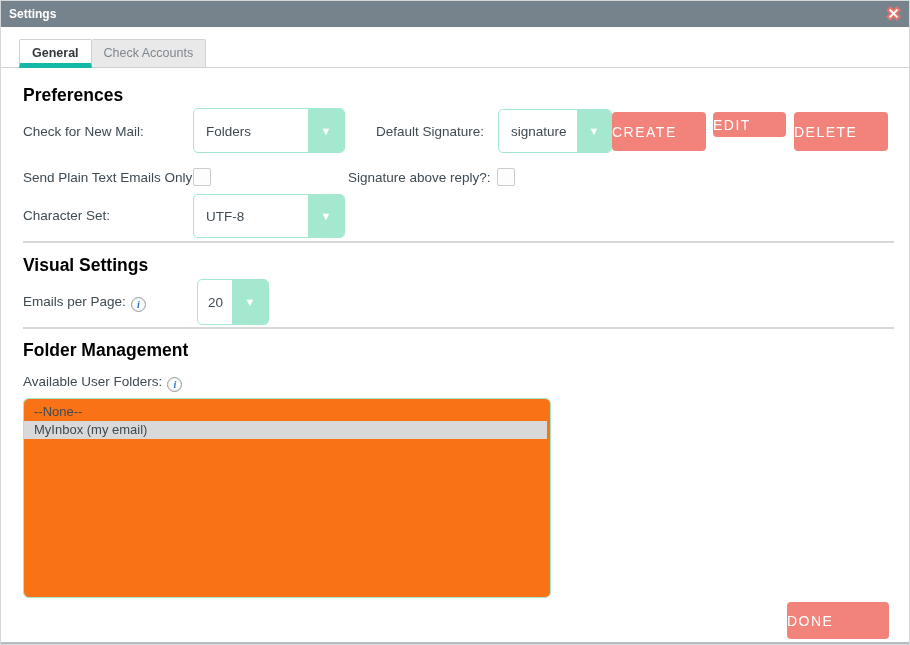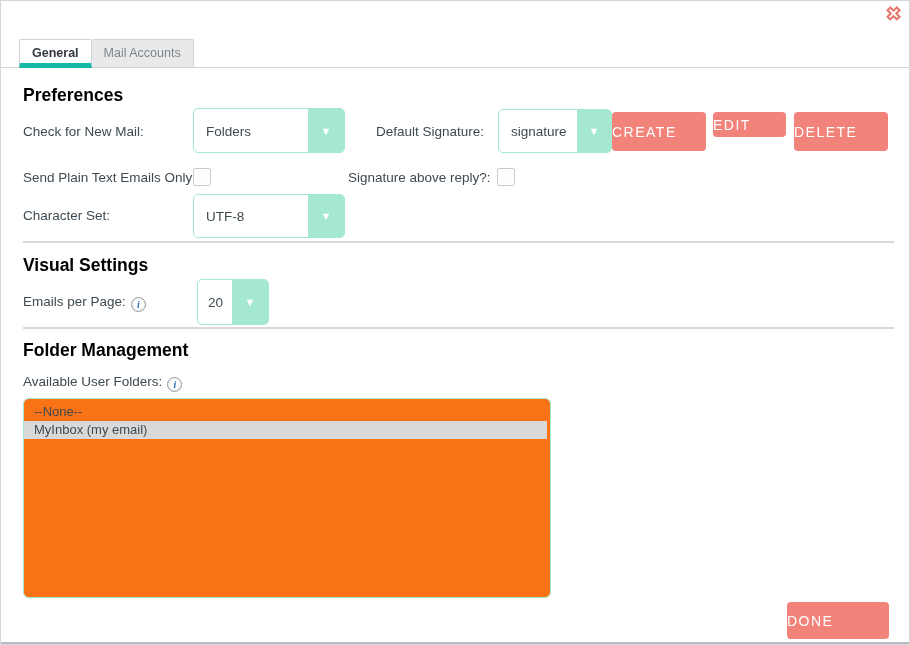--- a/index.html
+++ b/index.html
@@ -77,25 +77,28 @@
     line-height:16px; cursor:pointer; white-space:nowrap;
   }
   .folder-item.selected { background:#d9d9d9; margin-right:3px; }
   .bottom-line { position:absolute; left:0; right:0; top:641px; height:2px; background:#b7bcc0; }
 </style>
 </head>
 <body>
 
 <div class="dialog">
 
+  <div class="titlebar">
+    <span class="title">Settings</span>
+  </div>
   <span class="close-btn">✖</span>
 
   <div class="tabbar">
     <div class="tab active">General</div>
-    <div class="tab inactive">Mail Accounts</div>
+    <div class="tab inactive">Check Accounts</div>
   </div>
   <div class="tab-underline"></div>
 
   <div class="heading" style="top:84px;">Preferences</div>
 
   <div class="field-label" style="left:22px; top:123px;">Check for New Mail:</div>
   <div class="dropdown" style="left:192px; top:107px; width:152px; height:45px;">
     <span class="dd-value">Folders</span>
     <span class="dd-arrow">▼</span>
   </div>

